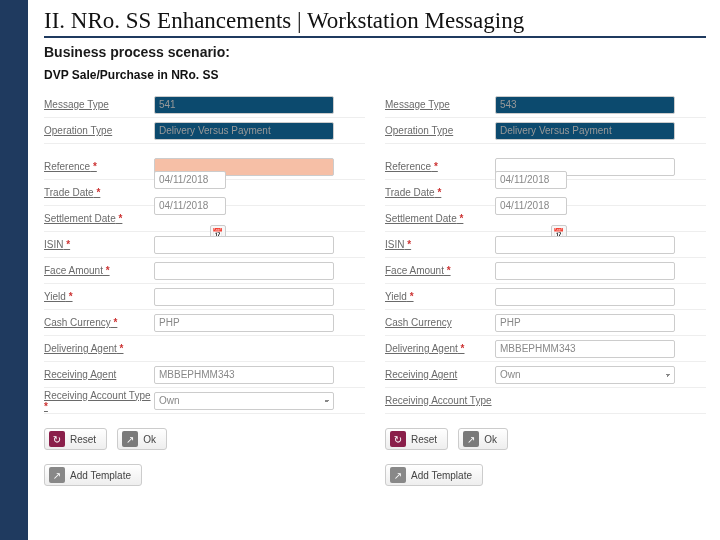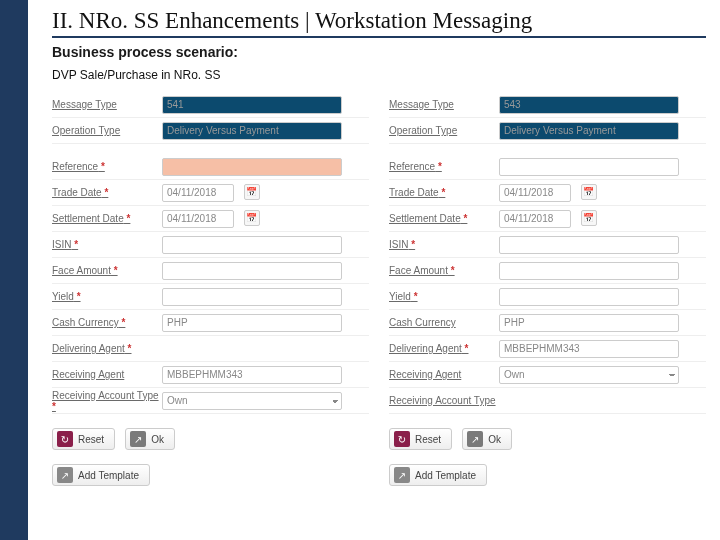--- a/index.html
+++ b/index.html
@@ -1,33 +1,33 @@
 <!DOCTYPE html>
 <html><head>
 <meta charset="utf-8">
 <style>
   * { box-sizing: border-box; margin: 0; padding: 0; }
   body { width: 720px; height: 540px; font-family: Arial, sans-serif; background: #fff; position: relative; }
   .left-bar { position: absolute; left: 0; top: 0; width: 28px; height: 540px; background: #1f3a5f; }
-  .content { margin-left: 28px; padding: 8px 14px 0 24px; }
+  .content { margin-left: 12px; padding: 8px 14px 0 32px; }
   .title { font-family: "Times New Roman", serif; font-size: 23px; color: #111; font-weight: 400; border-bottom: 2px solid #1f3a5f; padding-bottom: 2px; margin-bottom: 6px; }
   .subtitle { font-size: 14px; font-weight: bold; color: #1a1a1a; margin-bottom: 8px; }
-  .scenario { font-size: 12px; font-weight: normal; color: #111; margin-bottom: 10px; }
+  .scenario { font-size: 12px; font-weight: bold; color: #111; margin-bottom: 10px; }
   .forms { display: flex; gap: 20px; }
   .form { flex: 1; font-size: 10px; color: #666; }
   .row { display: flex; align-items: center; height: 26px; border-bottom: 1px solid #eee; }
   .row.spacer { height: 10px; border: none; }
   .lbl { width: 110px; color: #6a6a6a; font-size: 10px; text-decoration: underline; }
   .req::after { content: " *"; color: #c33; font-weight: bold; }
   .val { flex: 1; }
   .inp { width: 180px; height: 18px; border: 1px solid #ccc; border-radius: 2px; font-size: 10px; padding: 0 4px; color: #888; background: #fff; }
   .inp.ro { background: #0c4a6e; color: #999; }
   .inp.hl { background: #f6bfa6; }
   .inp.sel { padding-right: 14px; background-image: linear-gradient(45deg, transparent 50%, #888 50%), linear-gradient(135deg, #888 50%, transparent 50%); background-position: right 6px top 7px, right 3px top 7px; background-size: 3px 3px, 3px 3px; background-repeat: no-repeat; }
-  .datewrap { display: inline-flex; align-items: flex-start; gap: 10px; }
+  .datewrap { display: inline-flex; align-items: flex-end; gap: 10px; flex-direction: column; }
   .datewrap .inp { width: 72px; }
   .cal { width: 16px; height: 16px; border: 1px solid #ccc; border-radius: 2px; display: inline-flex; align-items: center; justify-content: center; font-size: 9px; color: #888; background: #f7f7f7; }
   .btnrow { display: flex; gap: 10px; margin: 14px 0 8px 0; }
   .btn { display: inline-flex; align-items: center; gap: 5px; height: 22px; padding: 0 10px 0 4px; border: 1px solid #ccc; border-radius: 3px; background: linear-gradient(#fff,#eee); font-size: 10px; color: #444; cursor: pointer; }
   .btn .ico { width: 16px; height: 16px; border-radius: 2px; display: inline-flex; align-items: center; justify-content: center; color: #fff; font-size: 10px; }
   .ico.reset { background: #8a1f4a; }
   .ico.ok { background: #7a7a7a; }
   .ico.tmpl { background: #888; }
 </style>
 </head>

